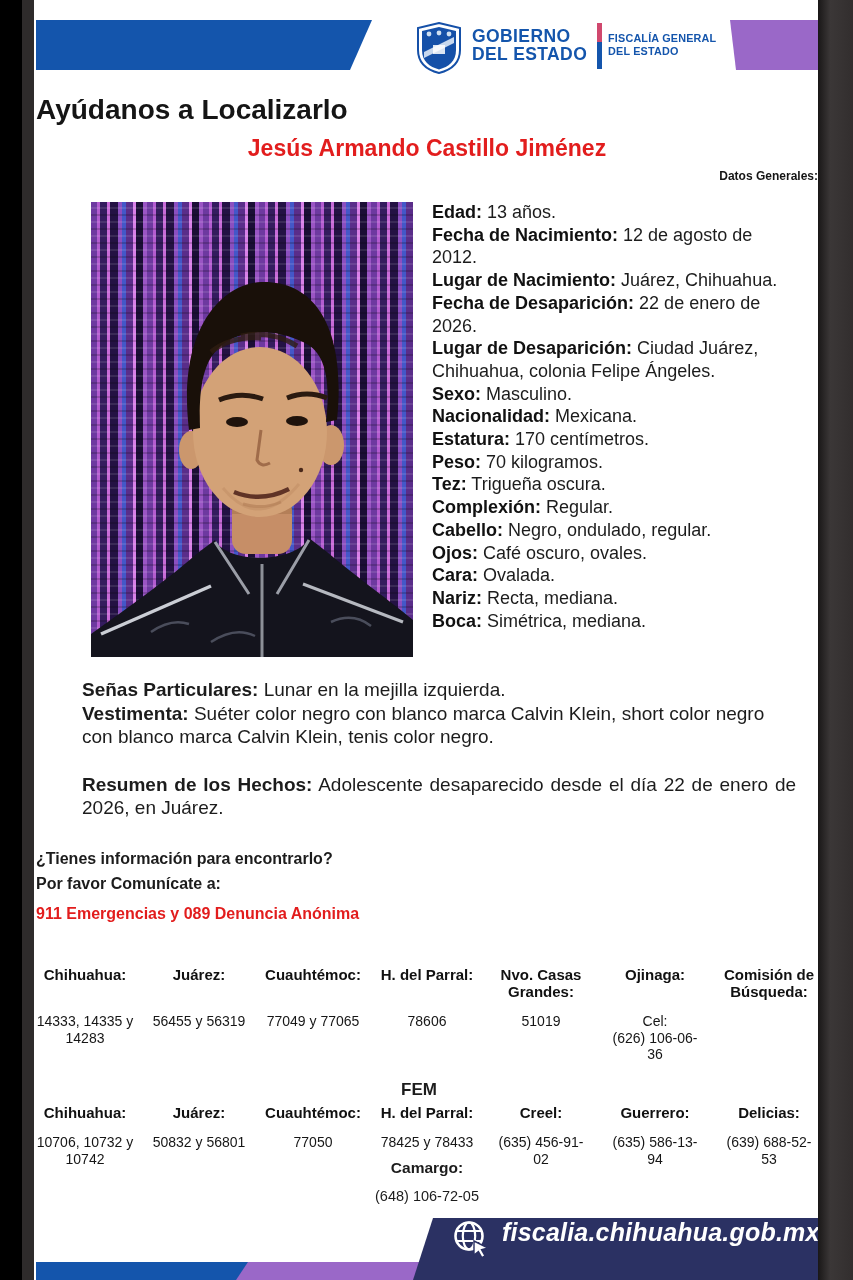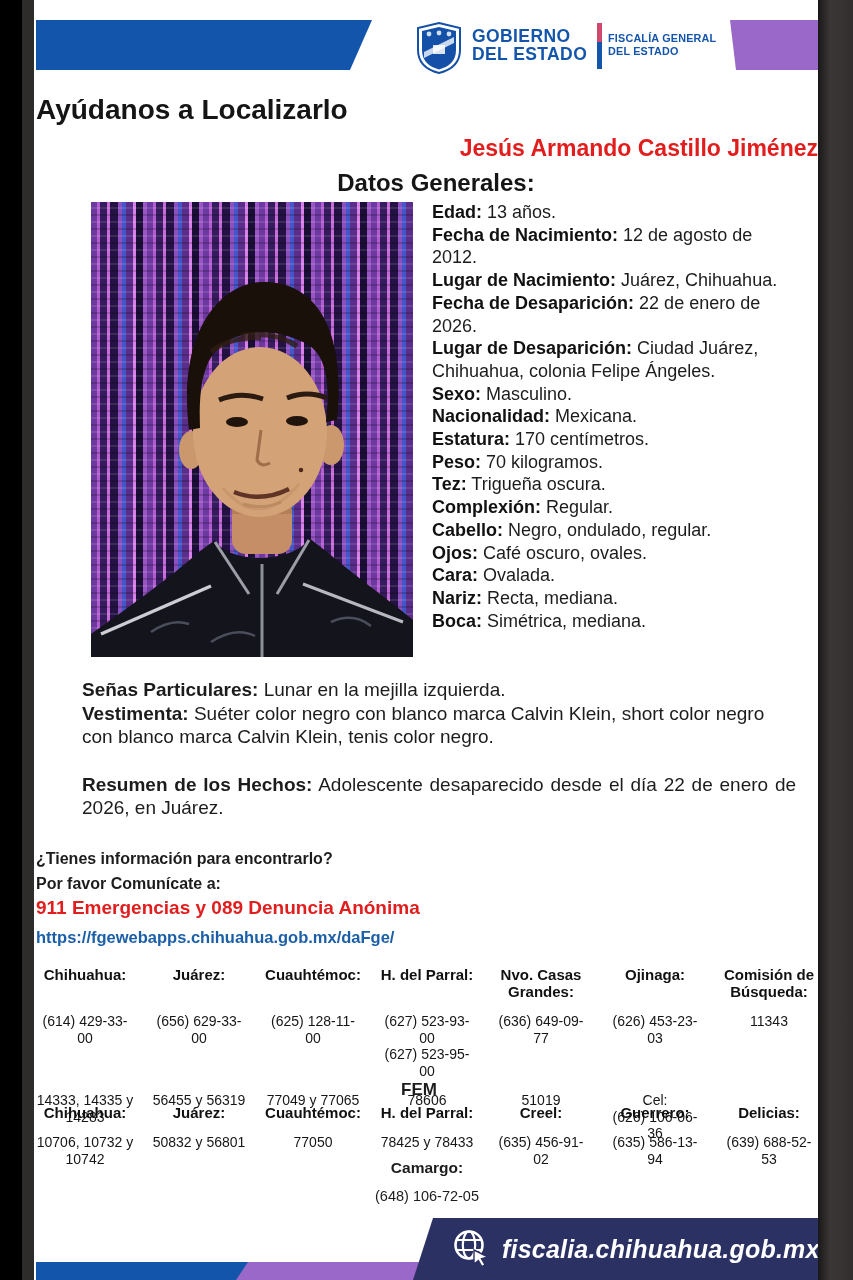--- a/index.html
+++ b/index.html
@@ -19,22 +19,22 @@
             clip-path:polygon(0 0,100% 0,100% 100%,6px 100%);}
   .gob-text{left:472px;top:27px;font-size:17.5px;font-weight:800;line-height:18px;
             letter-spacing:.4px;color:var(--brand-blue);}
   .divider{left:597px;top:23px;width:5px;height:46px;
            background:linear-gradient(var(--pink) 0 42%,var(--brand-blue) 42% 100%);}
   .fis-text{left:608px;top:32px;font-size:11.5px;font-weight:700;line-height:12.5px;
             letter-spacing:.2px;color:var(--brand-blue);transform:scaleX(.94);transform-origin:left;}
 
   
   .title-main{left:36px;top:94px;width:782px;text-align:left;font-size:28px;font-weight:bold;color:#151515;}
-  .title-name{left:36px;top:135px;width:782px;text-align:right;font-size:23px;font-weight:bold;color:var(--red);}
-  .title-sect{left:45px;top:169px;width:782px;text-align:center;font-size:24px;font-weight:bold;color:#151515;}
+  .title-name{left:36px;top:135px;width:782px;text-align:center;font-size:23px;font-weight:bold;color:var(--red);}
+  .title-sect{left:36px;top:169px;width:782px;text-align:right;font-size:12px;font-weight:bold;color:#151515;}
 
   
   .photo{left:91px;top:202px;width:322px;height:455px;overflow:hidden;
     background:
       repeating-linear-gradient(0deg, rgba(255,255,255,.10) 0 2px, rgba(0,0,0,0) 2px 7px, rgba(0,0,0,.18) 7px 9px, rgba(0,0,0,0) 9px 14px),
       repeating-linear-gradient(90deg,
         #6d39a0 0 6px,#b35cd0 6px 9px,#341c5e 9px 16px,#c86bd8 16px 19px,
         #241244 19px 27px,#8b4fc0 27px 31px,#4457c8 31px 35px,#5a2d8a 35px 42px,
         #d880e8 42px 45px,#1b0e36 45px 52px,#9a55c4 52px 56px);}
   .photo svg{display:block;}
@@ -45,42 +45,42 @@
 
   
   .details{left:82px;top:678px;width:714px;font-size:19px;line-height:23.5px;}
   .details .para{margin:0;}
   .details .justify{text-align:justify;margin-top:24px;}
 
   
   .contact{left:36px;top:850px;width:782px;}
   .contact .q{font-size:16px;font-weight:bold;}
   .contact .please{font-size:16px;font-weight:bold;margin-top:7px;}
-  .contact .emergency{font-size:19px;font-weight:bold;color:var(--red);margin-top:4px;}
+  .contact .emergency{font-size:16px;font-weight:bold;color:var(--red);margin-top:12px;}
   .contact .url{font-size:16.5px;font-weight:bold;color:var(--link-blue);margin-top:9px;cursor:pointer;}
 
   
   .tblwrap{left:36px;width:782px;}
   .t1{top:966px;} .t2{top:1104px;}
   .tbl{display:grid;grid-template-columns:repeat(7,1fr);column-gap:16px;}
   .tbl .h{font-size:15px;font-weight:bold;line-height:17px;text-align:center;color:#111;}
   .tbl .c{font-size:14px;line-height:16.5px;text-align:center;white-space:pre-line;color:#161616;}
   .rowgap{margin-top:13px;}
   .fem-title{left:28px;top:1080px;width:782px;text-align:center;font-size:17px;font-weight:bold;}
   .camargo{left:36px;top:1159px;width:782px;text-align:center;}
   .camargo .cl{font-size:15.5px;font-weight:bold;}
   .camargo .cv{font-size:14.5px;margin-top:11px;}
 
   
   .strip-blue{left:36px;top:1262px;width:212px;height:18px;background:var(--brand-blue);
               clip-path:polygon(0 0,100% 0,calc(100% - 12px) 100%,0 100%);z-index:2;}
   .strip-purple{left:236px;top:1262px;width:195px;height:18px;background:var(--purple);z-index:1;}
   .footer-bar{left:413px;top:1218px;width:405px;height:62px;background:var(--navy);
               clip-path:polygon(20px 0,100% 0,100% 100%,0 100%);z-index:3;
-              display:flex;align-items:center;gap:11px;padding-left:38px;box-sizing:border-box;}
+              display:flex;gap:11px;padding-left:38px;box-sizing:border-box;}
   .footer-url{color:#fff;font-size:25px;font-weight:bold;font-style:italic;letter-spacing:.2px;}
 </style>
 </head>
 <body>
 
 <div class="canvas" style="--brand-blue: #1455ac; --purple: #9a68c8; --pink: #d0486e; --navy: #2b3163; --red: #e21d1d; --link-blue: #1b5fa8;">
 
   <div class="abs edge-l1"></div>
   <div class="abs edge-l2"></div>
   <div class="abs edge-r"></div>
@@ -172,42 +172,31 @@
   <div class="abs details">
     <p class="para"><b>Señas Particulares:</b> <span>Lunar en la mejilla izquierda.</span></p>
     <p class="para"><b>Vestimenta:</b> <span>Suéter color negro con blanco marca Calvin Klein, short color negro con blanco marca Calvin Klein, tenis color negro.</span></p>
     <p class="para justify"><b>Resumen de los Hechos:</b> <span>Adolescente desaparecido desde el día 22 de enero de 2026, en Juárez.</span></p>
   </div>
 
   <div class="abs contact">
     <div class="q">¿Tienes información para encontrarlo?</div>
     <div class="please">Por favor Comunícate a:</div>
     <div class="emergency">911 Emergencias y 089 Denuncia Anónima</div>
-    <div class="url">https://fgewebapps.chihuahua.gob.mx/daFge/</div>
   </div>
 
   <div class="abs tblwrap t1">
     <div class="tbl">
         <div class="h">Chihuahua:</div>
         <div class="h">Juárez:</div>
         <div class="h">Cuauhtémoc:</div>
         <div class="h">H. del Parral:</div>
         <div class="h">Nvo. Casas Grandes:</div>
         <div class="h">Ojinaga:</div>
         <div class="h">Comisión de Búsqueda:</div>
-      </div>
-    <div class="tbl rowgap">
-        <div class="c">(614) 429-33-00</div>
-        <div class="c">(656) 629-33-00</div>
-        <div class="c">(625) 128-11-00</div>
-        <div class="c">(627) 523-93-00
-(627) 523-95-00</div>
-        <div class="c">(636) 649-09-77</div>
-        <div class="c">(626) 453-23-03</div>
-        <div class="c">11343</div>
       </div>
     <div class="tbl rowgap">
         <div class="c">14333, 14335 y 14283</div>
         <div class="c">56455 y 56319</div>
         <div class="c">77049 y 77065</div>
         <div class="c">78606</div>
         <div class="c">51019</div>
         <div class="c">Cel:
 (626) 106-06-36</div>
         <div class="c"></div>

